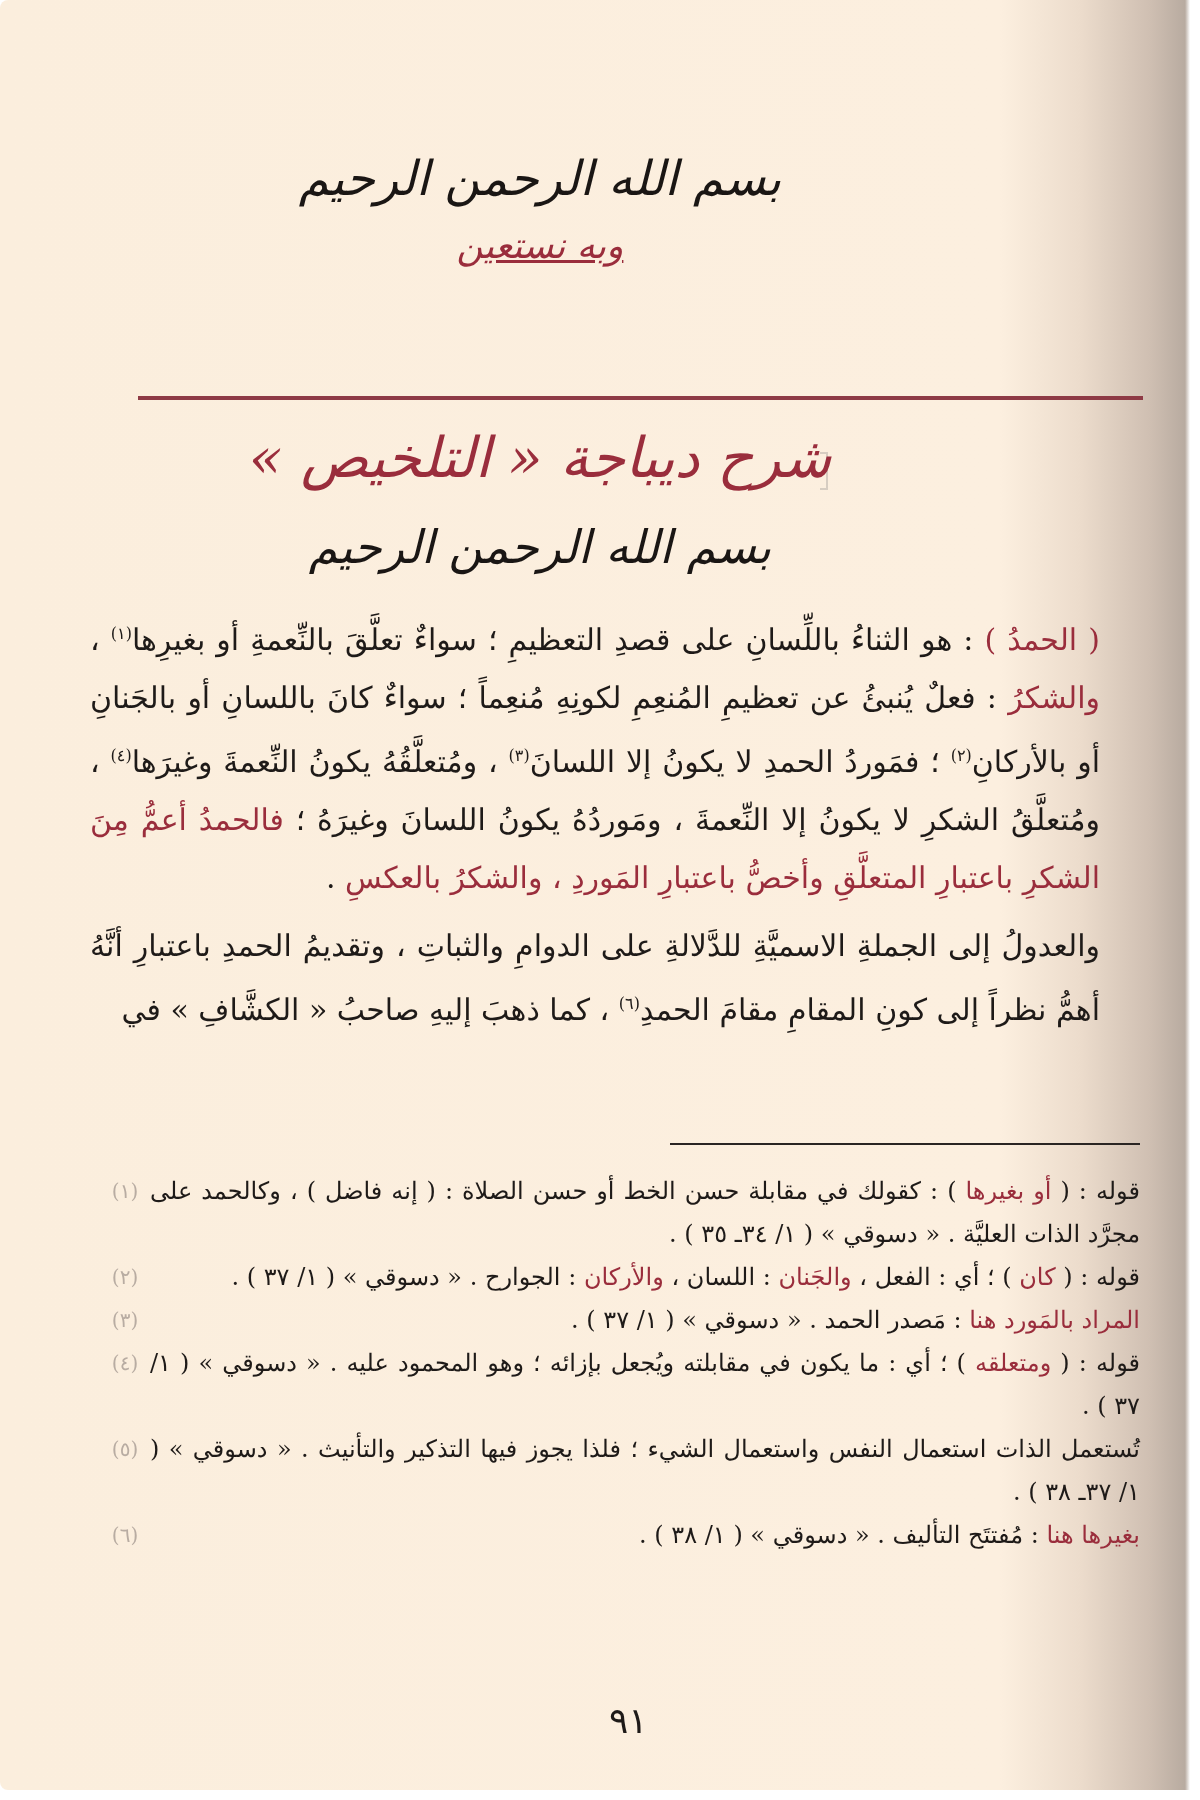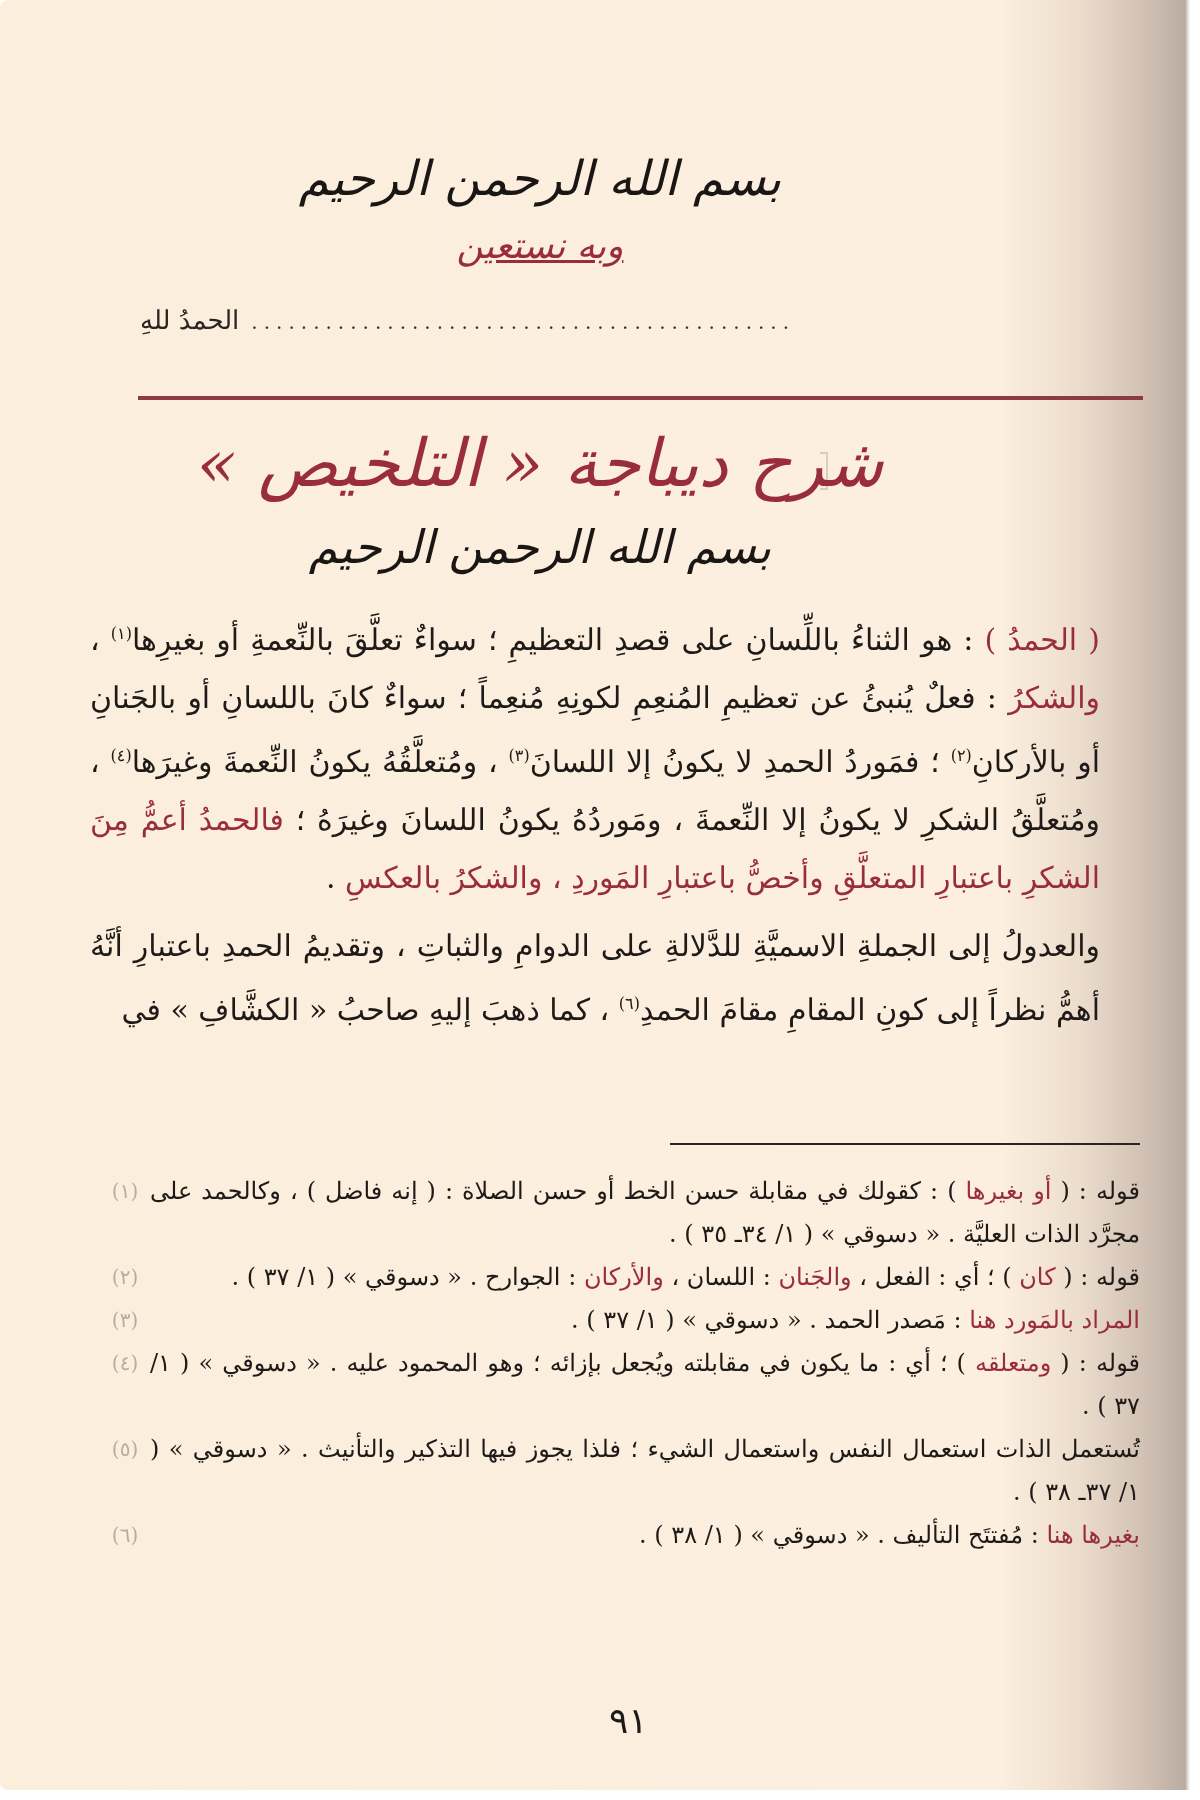--- a/index.html
+++ b/index.html
@@ -18,21 +18,21 @@
     .center { position:absolute; left:0; width:1080px; text-align:center; }
 
     .basmala-top { top:150px; font-size:48px; font-style:italic; color:#1a1614; }
     .nastaeen { top:225px; font-size:36px; font-style:italic; color:#9a2d3c;text-decoration:underline; }
 
     .matn-line { position:absolute; top:305px; right:100px; width:960px; display:flex; flex-direction:row-reverse; align-items:baseline; gap:12px; font-size:26px; color:#2a2523; }
     .matn-dots { flex:1; overflow:hidden; white-space:nowrap; letter-spacing:6px; color:#333; font-size:20px; direction:ltr; text-align:left; }
 
     .red-rule { position:absolute; top:396px; left:138px; width:1005px; height:4px; background:#8e3a45; }
 
-    .section-title { top:425px; font-size:66px; font-style:italic; color:#9a2d3c; }
+    .section-title { top:425px; font-size:56px; font-style:italic; color:#9a2d3c; }
     .bracket { position:absolute; top:452px; left:820px; width:6px; height:34px; border:2px solid #cfc5bb; border-left:none; opacity:0.8; }
     .basmala-2 { top:520px; font-size:46px; font-style:italic; color:#1a1614; }
 
     .body-text {
       position:absolute; top:605px; right:100px; width:1010px;
       font-size:30px; line-height:58px; color:#1e1a18; text-align:justify;
     }
     .body-text p { margin:0 0 10px 0; }
     .sup { font-size:16px; vertical-align:super; }
 
@@ -49,24 +49,20 @@
     .page-number { position:absolute; top:1700px; left:609px; width:80px; text-align:left; font-size:36px; color:#1e1a18; }
   </style>
 </head>
 <body>
 
 <div class="page">
 
   <div class="center rtl basmala-top">بسم الله الرحمن الرحيم</div>
   <div class="center rtl nastaeen">وبه نستعين</div>
 
-  <div class="matn-line rtl">
-    <span>الحمدُ للهِ</span>
-    <span class="matn-dots">............................................</span>
-  </div>
 
   <div class="red-rule"></div>
 
   <div class="bracket"></div>
   <div class="center rtl section-title">شرح ديباجة « التلخيص »</div>
   <div class="center rtl basmala-2">بسم الله الرحمن الرحيم</div>
 
   <div class="body-text rtl">
     <p>
       <span class="red">( الحمدُ )</span><span> : هو الثناءُ باللِّسانِ على قصدِ التعظيمِ ؛ سواءٌ تعلَّقَ بالنِّعمةِ أو بغيرِها</span><span class="sup">(١)</span><span> ، </span><span class="red">والشكرُ</span><span> : فعلٌ يُنبئُ عن تعظيمِ المُنعِمِ لكونِهِ مُنعِماً ؛ سواءٌ كانَ باللسانِ أو بالجَنانِ أو بالأركانِ</span><span class="sup">(٢)</span><span> ؛ فمَوردُ الحمدِ لا يكونُ إلا اللسانَ</span><span class="sup">(٣)</span><span> ، ومُتعلَّقُهُ يكونُ النِّعمةَ وغيرَها</span><span class="sup">(٤)</span><span> ، ومُتعلَّقُ الشكرِ لا يكونُ إلا النِّعمةَ ، ومَوردُهُ يكونُ اللسانَ وغيرَهُ ؛ </span><span class="red">فالحمدُ أعمُّ مِنَ الشكرِ باعتبارِ المتعلَّقِ وأخصُّ باعتبارِ المَوردِ ، والشكرُ بالعكسِ</span><span> .</span>

